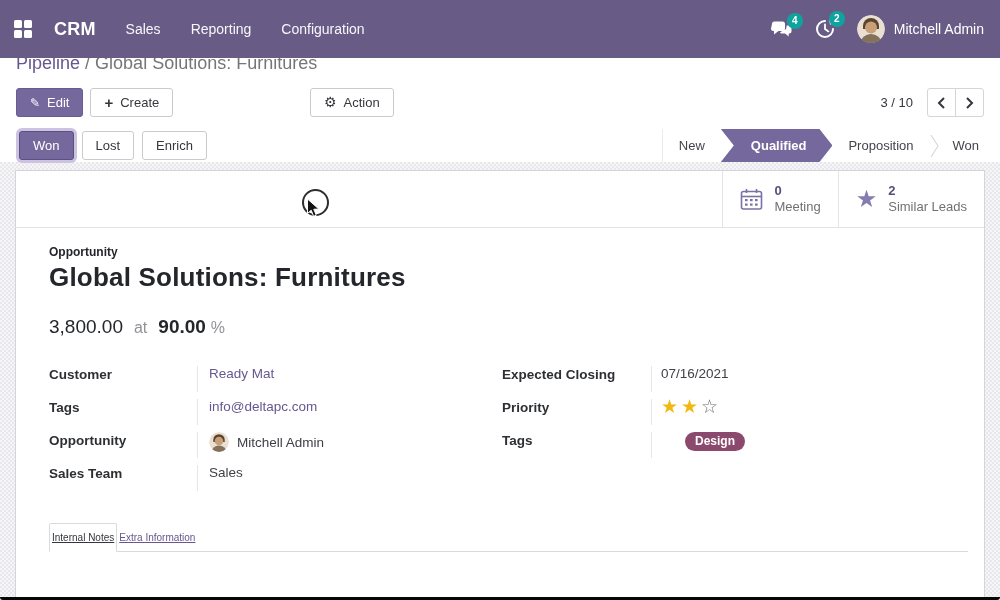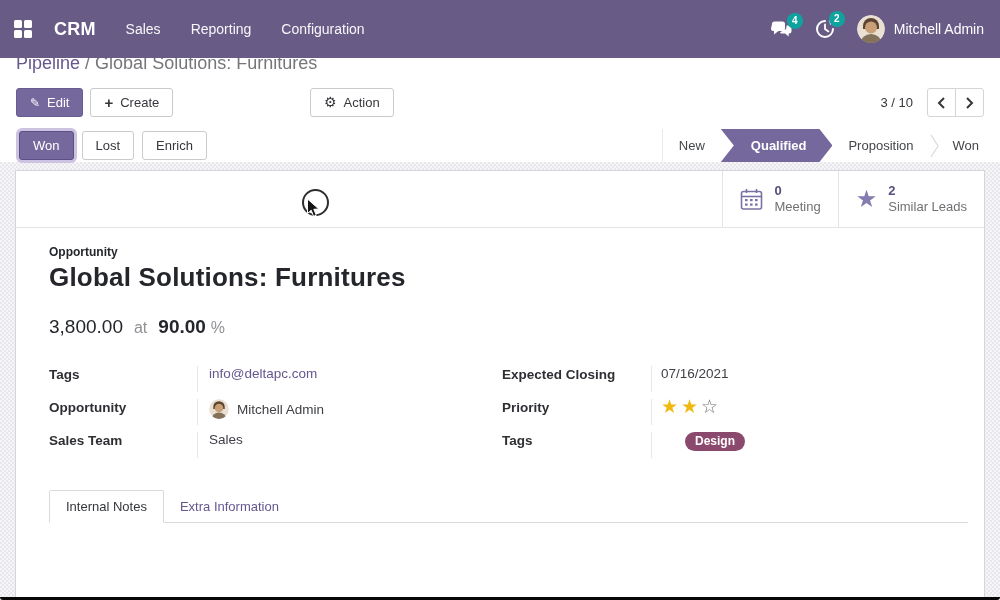--- a/index.html
+++ b/index.html
@@ -91,21 +91,21 @@
   .sms-widget{display:inline-flex;align-items:center;gap:3px;margin-left:8px;cursor:pointer;
     color:var(--link);font-size:10.5px;font-weight:bold;letter-spacing:.4px;padding-top:1px;}
   .person{display:flex;align-items:center;gap:8px;}
   .stars{display:flex;gap:3px;font-size:19px;line-height:19px;cursor:pointer;margin-top:-2px;}
   .star-filled{color:var(--gold);}
   .star-empty{color:#6d6f73;}
   .tag-pill{background:var(--tag);color:#fff;font-size:12px;font-weight:bold;
     border-radius:10px;padding:2px 10px;line-height:15px;margin-left:24px;}
   
   .tabs{display:flex;margin-top:25px;border-bottom:1px solid var(--border);align-items:flex-end;}
-  .tab{padding:8px 16px;font-size:13px;cursor:pointer;}
+  .tab{padding:8px 2px;font-size:10px;cursor:pointer;text-decoration:underline;}
   .tab.active{background:#fff;border:1px solid var(--border);border-bottom:1px solid #fff;
     margin-bottom:-1px;color:#34363c;border-radius:2px 2px 0 0;}
   .tab.inactive{color:var(--link);}
   
   .click-circle{position:absolute;left:302px;top:189px;width:27px;height:27px;
     border:2px solid #2e2e2e;border-radius:50%;z-index:40;}
   .cursor{position:absolute;left:306px;top:198px;z-index:41;}
   .bottom-strip{position:absolute;bottom:0;left:0;right:0;height:3px;background:#070707;
     border-radius:0 0 7px 7px;z-index:50;}
   svg{display:block;}
@@ -252,20 +252,26 @@
     <div class="amount-row">
       <span class="amount">3,800.00</span>
       <span class="at-label">at</span>
       <span class="prob">90.00</span>
       <span class="pct">%</span>
     </div>
 
     <div class="o-group">
       <div class="o-col-left">
         <div class="field-row">
+          <div class="field-label">Customer</div>
+          <div class="field-value">
+              <span class="link">Ready Mat</span>
+            </div>
+        </div>
+        <div class="field-row">
           <div class="field-label">Tags</div>
           <div class="field-value">
               <span class="link">info@deltapc.com</span>
             </div>
         </div>
         <div class="field-row">
           <div class="field-label">Opportunity</div>
           <div class="field-value">
             <span class="person">
               <span class="avatar" style="width:20px;height:20px">

